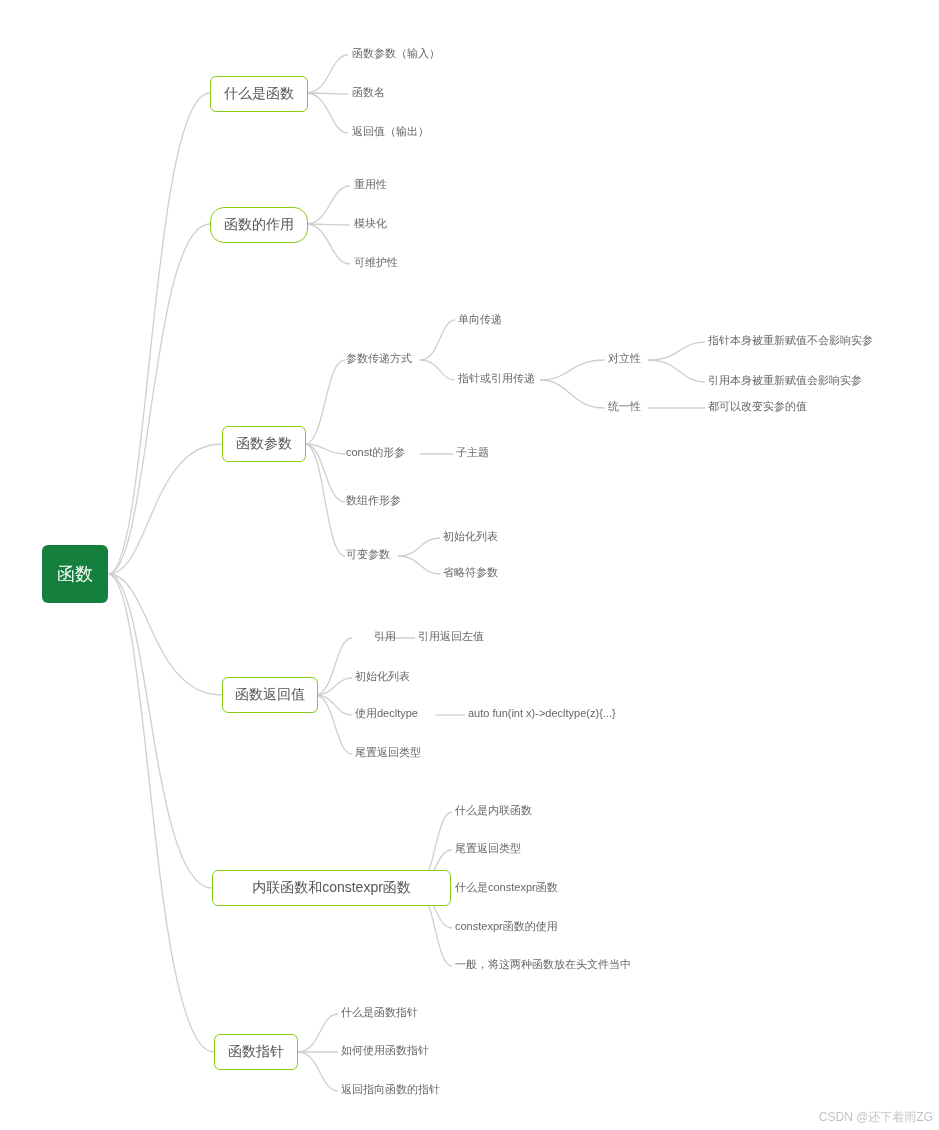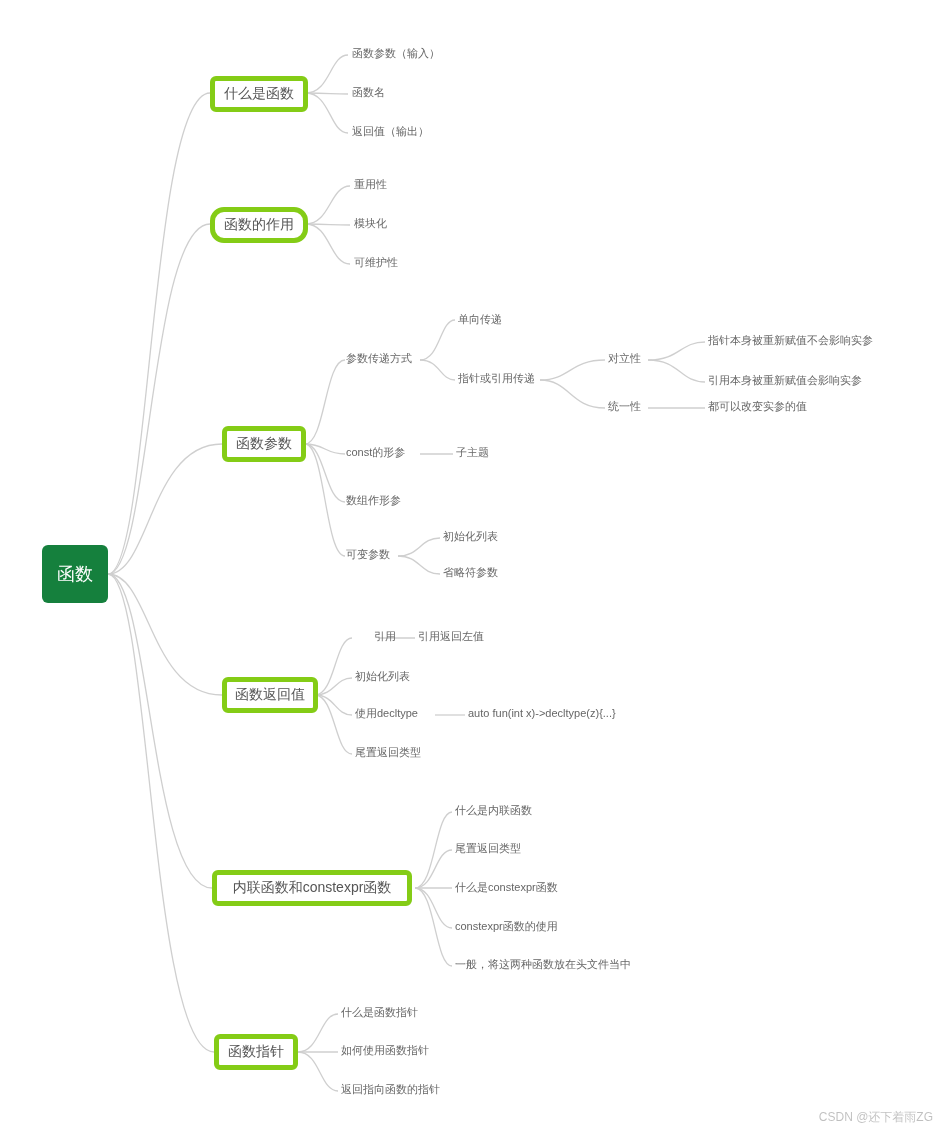--- a/index.html
+++ b/index.html
@@ -22,21 +22,21 @@
   .root {
     background: #15803d;
     color: #fff;
     font-size: 18px;
     border-radius: 6px;
     display: flex;
     align-items: center;
     justify-content: center;
   }
   .box {
-    border: 5px solid #84cc16;
+    border: 1px solid #84cc16;
     border-radius: 6px;
     color: #555;
     display: flex;
     align-items: center;
     justify-content: center;
     font-size: 14px;
     background: #fff;
   }
   .leaf {
     color: #666;
@@ -111,21 +111,21 @@
     <path d="M298 1052 C320 1052 320 1091 338 1091"></path>
   </g>
 </svg>
 
 <div class="node root" style="left:42px; top:545px; width:66px; height:58px;">函数</div>
 
 <div class="node box" style="left:210px; top:76px; width:98px; height:36px;">什么是函数</div>
 <div class="node box" style="left:210px; top:207px; width:98px; height:36px;border-radius:14px;">函数的作用</div>
 <div class="node box" style="left:222px; top:426px; width:84px; height:36px;">函数参数</div>
 <div class="node box" style="left:222px; top:677px; width:96px; height:36px;">函数返回值</div>
-<div class="node box" style="left:212px; top:870px; width:200px; height:36px;">内联函数和constexpr函数</div>
+<div class="node box" style="left:212px; top:870px; width:239px; height:36px;">内联函数和constexpr函数</div>
 <div class="node box" style="left:214px; top:1034px; width:84px; height:36px;">函数指针</div>
 
 <div class="node leaf" style="left:352px; top:48px;">函数参数（输入）</div>
 <div class="node leaf" style="left:352px; top:87px;">函数名</div>
 <div class="node leaf" style="left:352px; top:126px;">返回值（输出）</div>
 
 <div class="node leaf" style="left:354px; top:179px;">重用性</div>
 <div class="node leaf" style="left:354px; top:218px;">模块化</div>
 <div class="node leaf" style="left:354px; top:257px;">可维护性</div>
 

